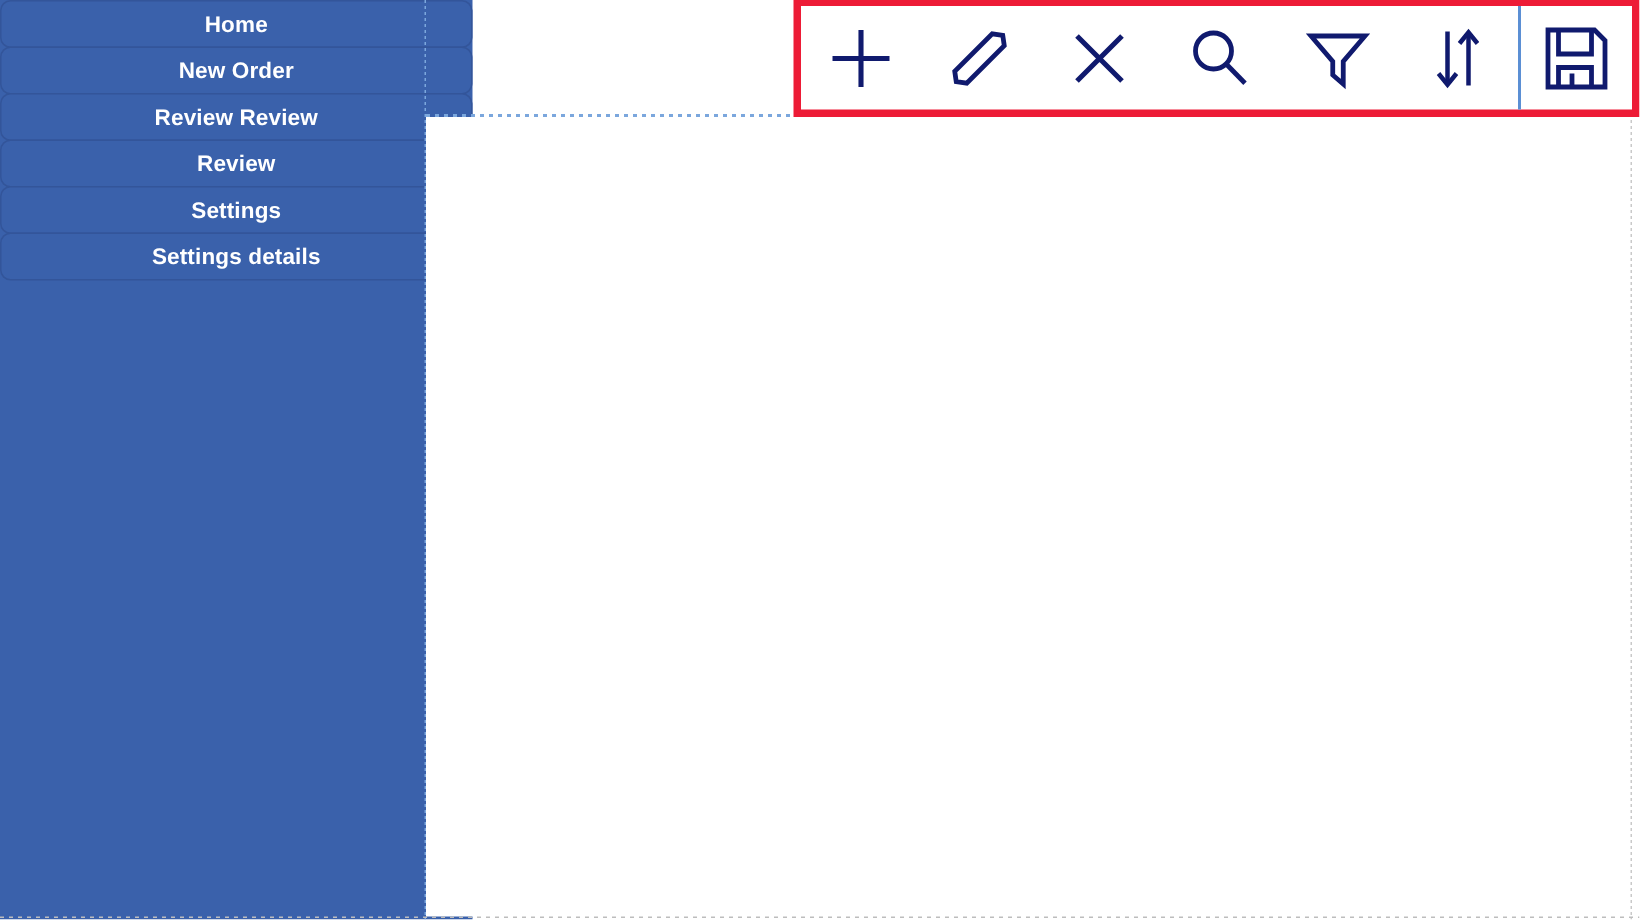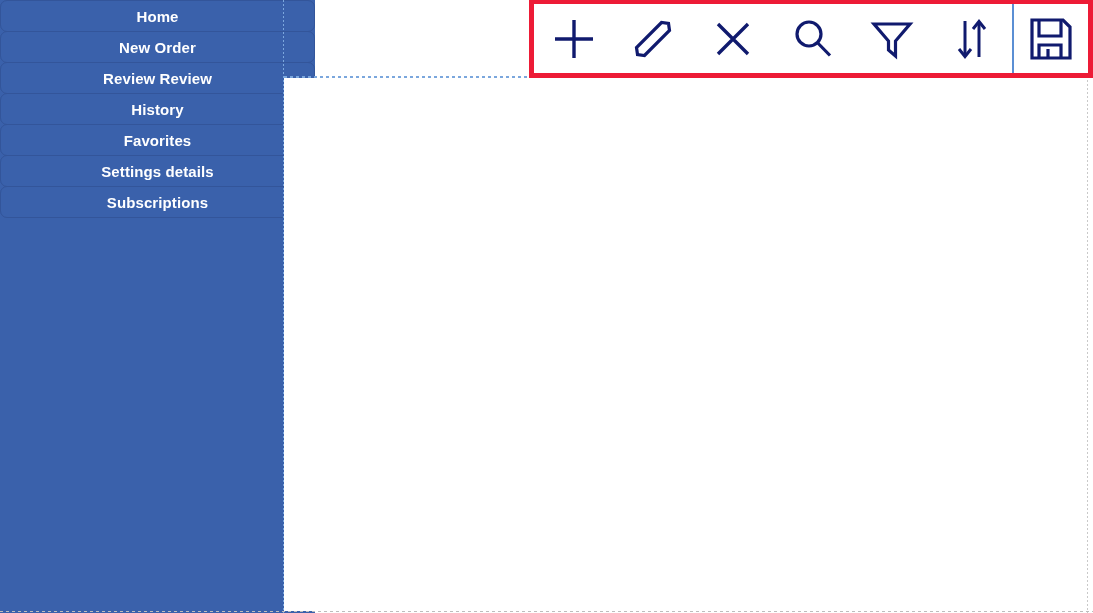--- a/index.html
+++ b/index.html
@@ -157,30 +157,27 @@
     <div class="nav-item">
       <span>Home</span>
     </div>
     <div class="nav-item">
       <span>New Order</span>
     </div>
     <div class="nav-item">
       <span>Review Review</span>
     </div>
     <div class="nav-item">
-      <span>History</span>
-    </div>
-    <div class="nav-item">
-      <span>Favorites</span>
+      <span>Review</span>
+    </div>
+    <div class="nav-item">
+      <span>Settings</span>
     </div>
     <div class="nav-item">
       <span>Settings details</span>
-    </div>
-    <div class="nav-item">
-      <span>Subscriptions</span>
     </div>
 
   </nav>
 
   <div id="content-area">
     <span></span>
   </div>
 
   <div id="v-dotted"></div>
   <div id="h-dotted"></div>

